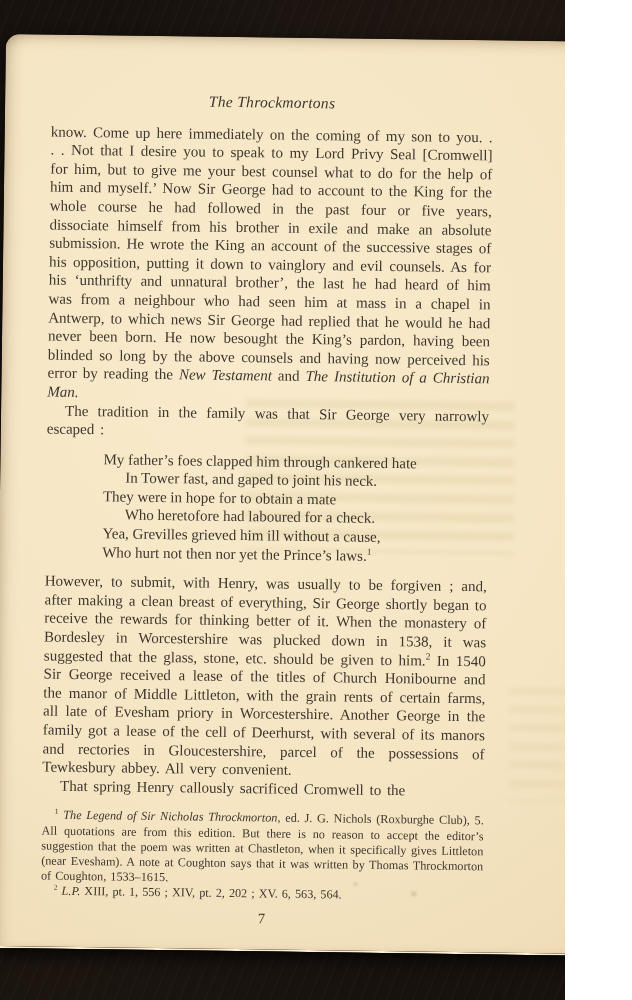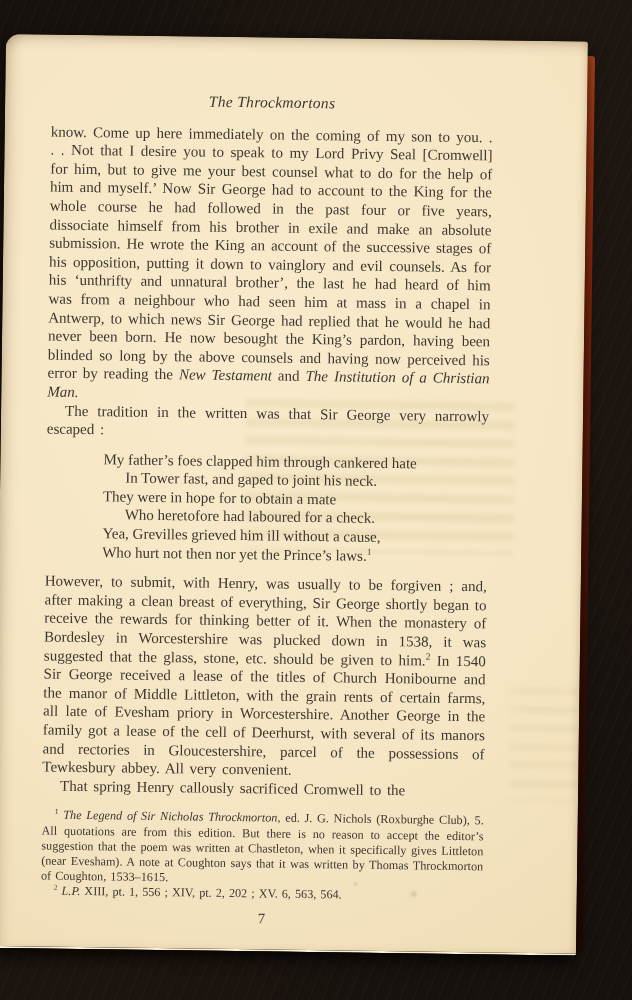--- a/index.html
+++ b/index.html
@@ -1,21 +1,21 @@
 <!DOCTYPE html>
 <html><head>
 <meta charset="utf-8">
 <style>
   html, body { margin:0; padding:0; }
   body {
     width:632px; height:1000px; overflow:hidden;
     font-family:"Liberation Serif","DejaVu Serif",serif;
   }
   .scene {
-    position:relative; width:632px; height:1000px; overflow:hidden;
+    position:relative; width:565px; height:1000px; overflow:hidden;
     background-color:#18120e;
     background-image:
       radial-gradient(ellipse at 85% 8%, rgba(96,70,44,0.10), transparent 55%),
       radial-gradient(ellipse at 10% 90%, rgba(70,50,30,0.08), transparent 50%),
       repeating-linear-gradient(112deg, rgba(255,255,255,0.016) 0 2px, rgba(0,0,0,0.06) 2px 5px, transparent 5px 12px);
   }
   .cover-edge {
     position:absolute; left:583px; top:56px; width:12px; height:895px;
     transform:rotate(0.75deg); transform-origin:0 0;
     border-radius:0 3px 2px 0;
@@ -81,21 +81,21 @@
   <div class="cover-edge"></div>
   <div class="page">
     <div class="ghost g1"></div>
     <div class="ghost g2"></div>
     <div class="spot s1"></div>
     <div class="spot s2"></div>
     <div class="content">
       <div class="running-head">The Throckmortons</div>
       <div id="body-blocks">
           <p class="para first"><span>know.  Come up here immediately on the coming of my son to you. . . .  Not that I desire you to speak to my Lord Privy Seal [Cromwell] for him, but to give me your best counsel what to do for the help of him and myself.’  Now Sir George had to account to the King for the whole course he had followed in the past four or five years, dissociate himself from his brother in exile and make an absolute submission.  He wrote the King an account of the successive stages of his opposition, putting it down to vainglory and evil counsels.  As for his ‘unthrifty and unnatural brother’, the last he had heard of him was from a neighbour who had seen him at mass in a chapel in Antwerp, to which news Sir George had replied that he would he had never been born.  He now besought the King’s pardon, having been blinded so long by the above counsels and having now perceived his error by reading the </span><span class="it">New Testament</span><span> and </span><span class="it">The Institution of a Christian Man.</span></p>
-          <p class="para indent"><span>The tradition in the written was that Sir George very narrowly escaped :</span></p>
+          <p class="para indent"><span>The tradition in the family was that Sir George very narrowly escaped :</span></p>
           <div class="poem">
             <div class="poem-line"><span>My father’s foes clapped him through cankered hate</span></div>
             <div class="poem-line ind"><span>In Tower fast, and gaped to joint his neck.</span></div>
             <div class="poem-line"><span>They were in hope for to obtain a mate</span></div>
             <div class="poem-line ind"><span>Who heretofore had laboured for a check.</span></div>
             <div class="poem-line"><span>Yea, Grevilles grieved him ill without a cause,</span></div>
             <div class="poem-line"><span>Who hurt not then nor yet the Prince’s laws.</span><sup>1</sup></div>
           </div>
           <p class="para"><span>However, to submit, with Henry, was usually to be forgiven ; and, after making a clean breast of everything, Sir George shortly began to receive the rewards for thinking better of it.  When the monastery of Bordesley in Worcestershire was plucked down in 1538, it was suggested that the glass, stone, etc. should be given to him.</span><sup>2</sup><span>  In 1540 Sir George received a lease of the titles of Church Honibourne and the manor of Middle Littleton, with the grain rents of certain farms, all late of Evesham priory in Worcestershire.  Another George in the family got a lease of the cell of Deerhurst, with several of its manors and rectories in Gloucestershire, parcel of the possessions of Tewkesbury abbey.  All very convenient.</span></p>
           <p class="para indent"><span>That spring Henry callously sacrificed Cromwell to the</span></p>

